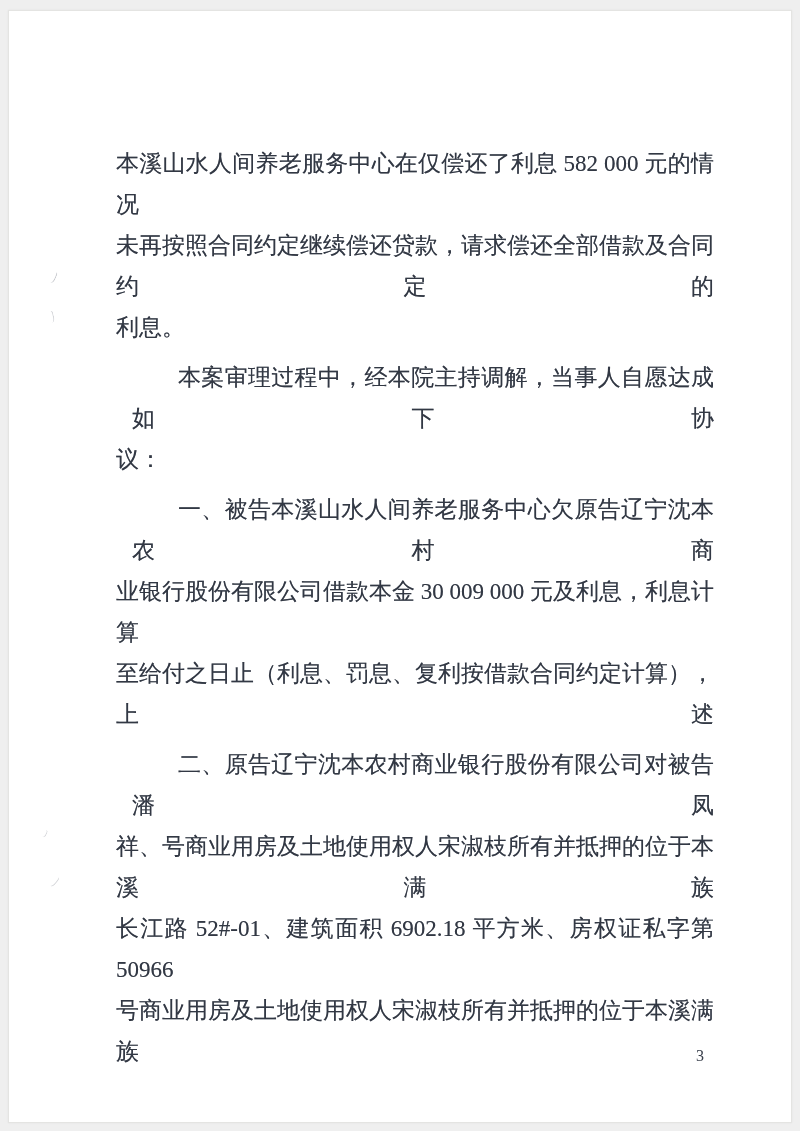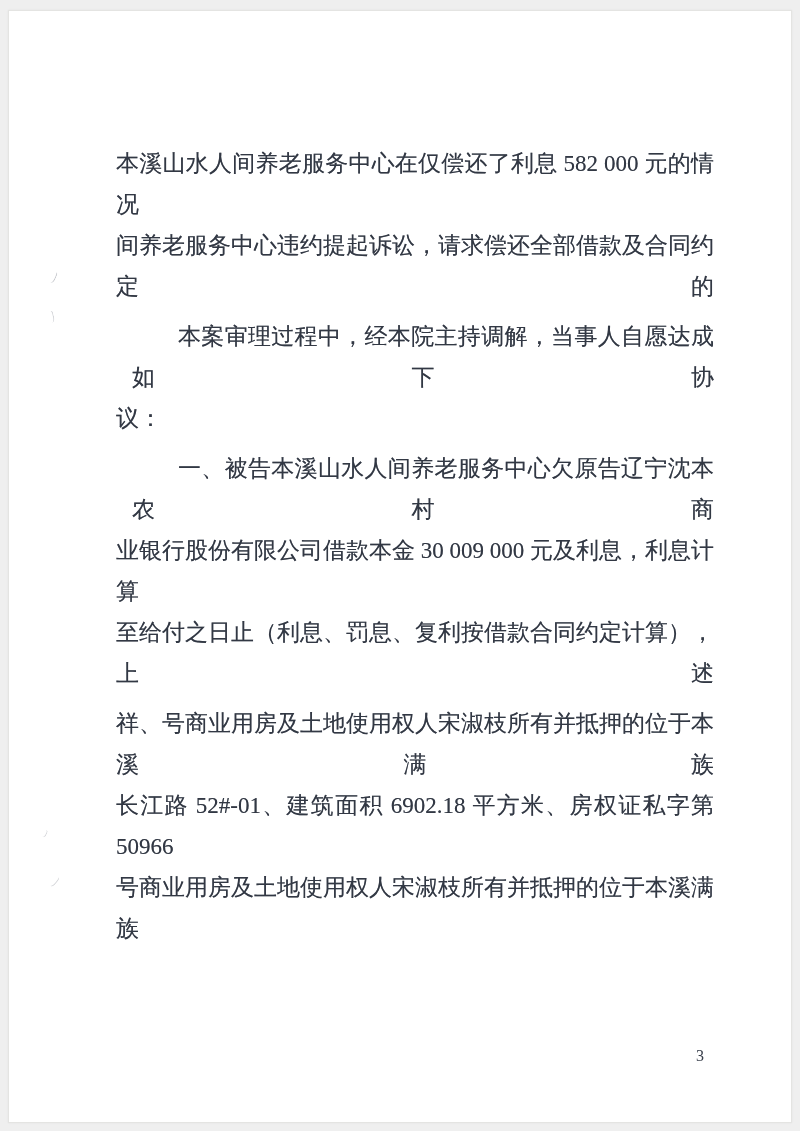--- a/index.html
+++ b/index.html
@@ -63,32 +63,34 @@
 
 <div class="paper" style="background: rgb(255, 255, 255);">
   <span class="artifact a1"></span>
   <span class="artifact a2"></span>
   <span class="artifact a3"></span>
   <span class="artifact a4"></span>
 
   <div class="content" style="color: rgb(50, 56, 68);">
       <div class="para">
         <div class="line just">本溪山水人间养老服务中心在仅偿还了利息 582 000 元的情况</div>
-        <div class="line just">间养老服务中心违约提起诉讼，请求偿还全部借款及合同约定的</div>
+        <div class="line just">未再按照合同约定继续偿还贷款，请求偿还全部借款及合同约定的</div>
+        <div class="line">利息。</div>
       </div>
       <div class="para">
         <div class="line just indent">本案审理过程中，经本院主持调解，当事人自愿达成如下协</div>
         <div class="line">议：</div>
       </div>
       <div class="para">
         <div class="line just indent">一、被告本溪山水人间养老服务中心欠原告辽宁沈本农村商</div>
         <div class="line just">业银行股份有限公司借款本金 30 009 000 元及利息，利息计算</div>
         <div class="line just">至给付之日止（利息、罚息、复利按借款合同约定计算），上述</div>
       </div>
       <div class="para">
+        <div class="line just indent">二、原告辽宁沈本农村商业银行股份有限公司对被告潘凤</div>
         <div class="line just">祥、号商业用房及土地使用权人宋淑枝所有并抵押的位于本溪满族</div>
         <div class="line just">长江路 52#-01、建筑面积 6902.18 平方米、房权证私字第 50966</div>
         <div class="line just">号商业用房及土地使用权人宋淑枝所有并抵押的位于本溪满族</div>
       </div>
     </div>
 
   <div class="page-num">3</div>
 </div>
 
 </body></html>

